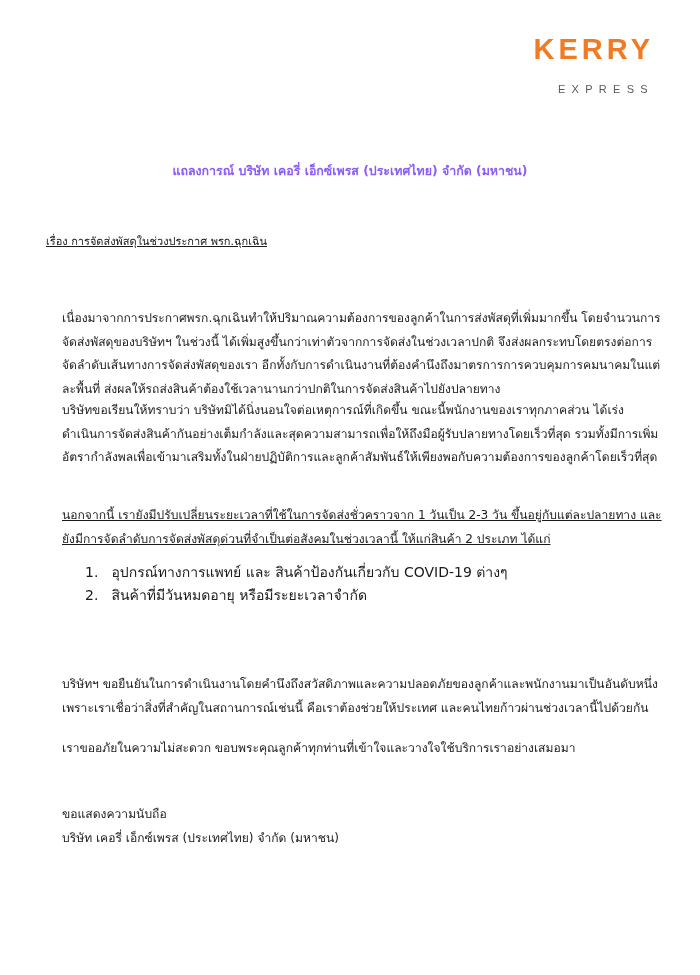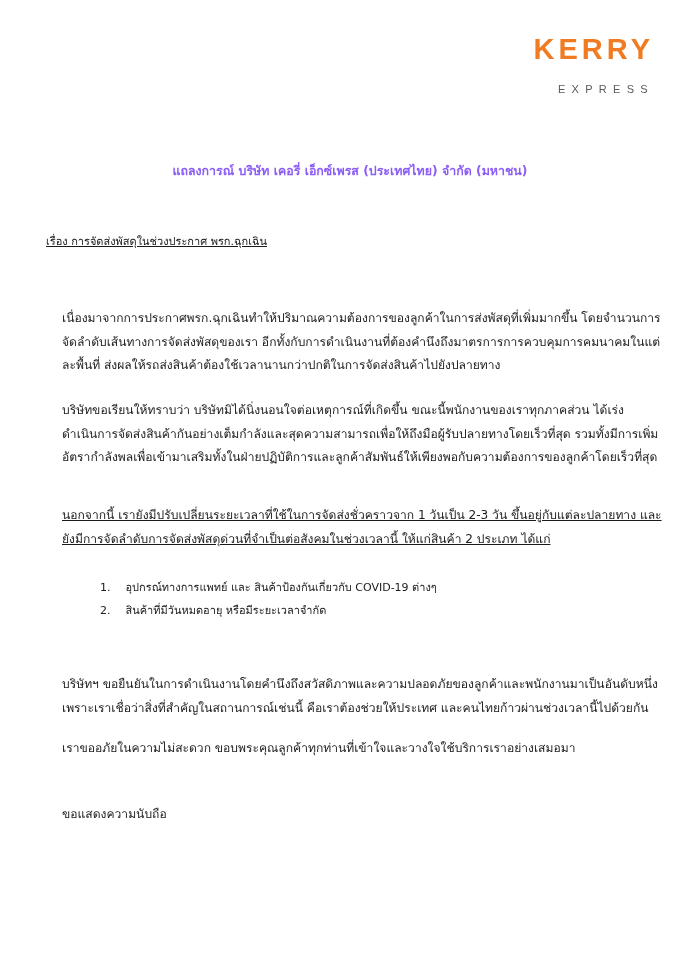--- a/index.html
+++ b/index.html
@@ -69,23 +69,23 @@
       display: block;
       white-space: nowrap;
     }
     .p1 { top: 291px; margin-top: 16px; }
     .p2 { top: 399px; }
     .p3 { top: 504px; text-decoration: underline; }
     .list {
       position: absolute;
       top: 561px;
       left: 85px;
-      font-size: 11px;
+      font-size: 14px;
       line-height: 23px;
-      margin: 15px;
+      margin: 0;
       padding: 0;
       list-style: none;
     }
     .list li {
       display: block;
       white-space: nowrap;
     }
     .list .num {
       display: inline-block;
       width: 22px;
@@ -108,20 +108,21 @@
   <div class="logo-main">KERRY</div>
   <div class="logo-sub">EXPRESS</div>
 </div>
 
 <div class="doc-title">แถลงการณ์ บริษัท เคอรี่ เอ็กซ์เพรส (ประเทศไทย) จำกัด (มหาชน)</div>
 
 <div class="subject">เรื่อง การจัดส่งพัสดุในช่วงประกาศ พรก.ฉุกเฉิน</div>
 
 <div class="para p1">
   <span class="line">เนื่องมาจากการประกาศพรก.ฉุกเฉินทำให้ปริมาณความต้องการของลูกค้าในการส่งพัสดุที่เพิ่มมากขึ้น โดยจำนวนการ</span>
+  <span class="line">จัดส่งพัสดุของบริษัทฯ ในช่วงนี้ ได้เพิ่มสูงขึ้นกว่าเท่าตัวจากการจัดส่งในช่วงเวลาปกติ จึงส่งผลกระทบโดยตรงต่อการ</span>
   <span class="line">จัดลำดับเส้นทางการจัดส่งพัสดุของเรา อีกทั้งกับการดำเนินงานที่ต้องคำนึงถึงมาตรการการควบคุมการคมนาคมในแต่</span>
   <span class="line">ละพื้นที่ ส่งผลให้รถส่งสินค้าต้องใช้เวลานานกว่าปกติในการจัดส่งสินค้าไปยังปลายทาง</span>
 </div>
 
 <div class="para p2">
   <span class="line">บริษัทขอเรียนให้ทราบว่า บริษัทมิได้นิ่งนอนใจต่อเหตุการณ์ที่เกิดขึ้น ขณะนี้พนักงานของเราทุกภาคส่วน ได้เร่ง</span>
   <span class="line">ดำเนินการจัดส่งสินค้ากันอย่างเต็มกำลังและสุดความสามารถเพื่อให้ถึงมือผู้รับปลายทางโดยเร็วที่สุด รวมทั้งมีการเพิ่ม</span>
   <span class="line">อัตรากำลังพลเพื่อเข้ามาเสริมทั้งในฝ่ายปฏิบัติการและลูกค้าสัมพันธ์ให้เพียงพอกับความต้องการของลูกค้าโดยเร็วที่สุด</span>
 </div>
 
@@ -145,13 +146,14 @@
   <span class="line">บริษัทฯ ขอยืนยันในการดำเนินงานโดยคำนึงถึงสวัสดิภาพและความปลอดภัยของลูกค้าและพนักงานมาเป็นอันดับหนึ่ง</span>
   <span class="line">เพราะเราเชื่อว่าสิ่งที่สำคัญในสถานการณ์เช่นนี้ คือเราต้องช่วยให้ประเทศ และคนไทยก้าวผ่านช่วงเวลานี้ไปด้วยกัน</span>
 </div>
 
 <div class="para p5">
   <span class="line">เราขออภัยในความไม่สะดวก ขอบพระคุณลูกค้าทุกท่านที่เข้าใจและวางใจใช้บริการเราอย่างเสมอมา</span>
 </div>
 
 <div class="closing">
   <span>ขอแสดงความนับถือ</span>
+  <span>บริษัท เคอรี่ เอ็กซ์เพรส (ประเทศไทย) จำกัด (มหาชน)</span>
 </div>
 
 </body></html>

